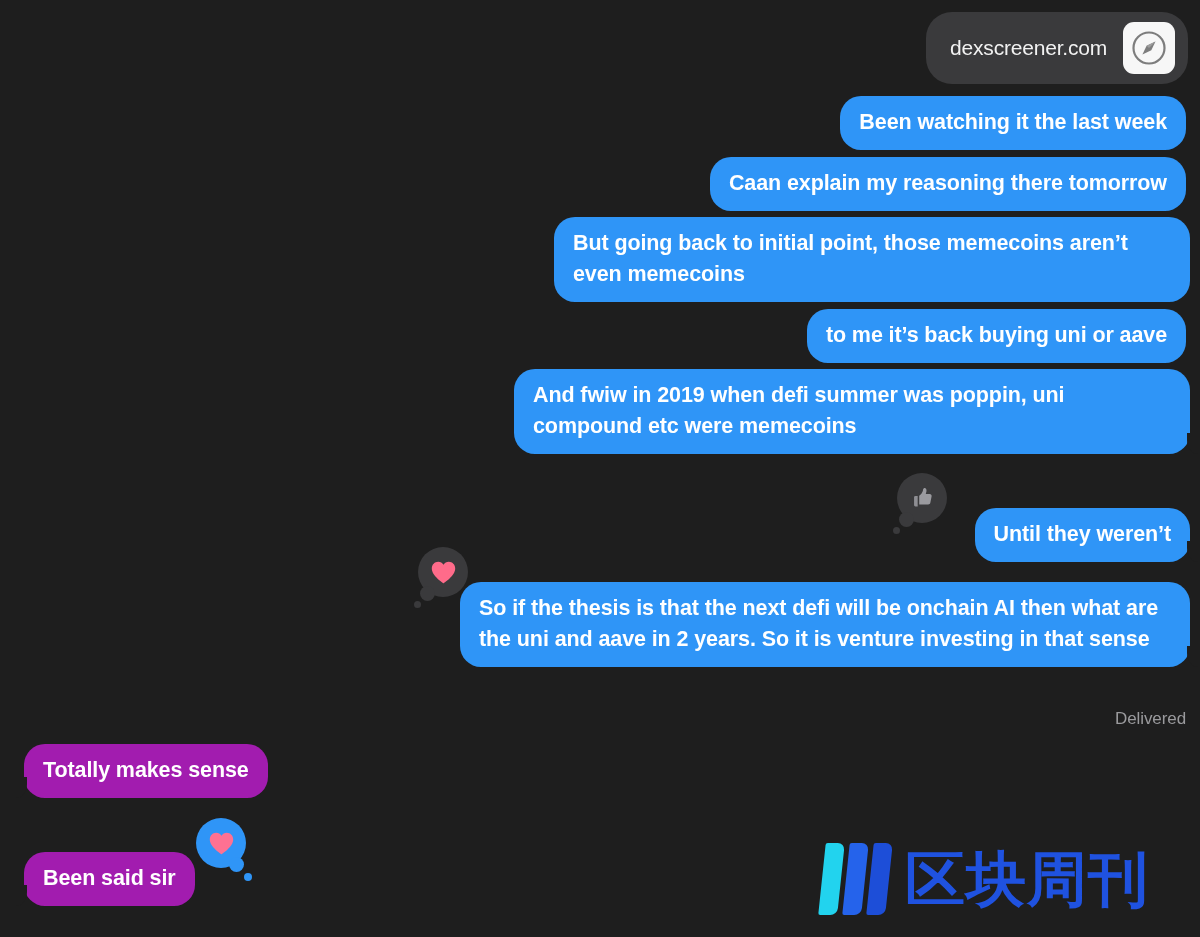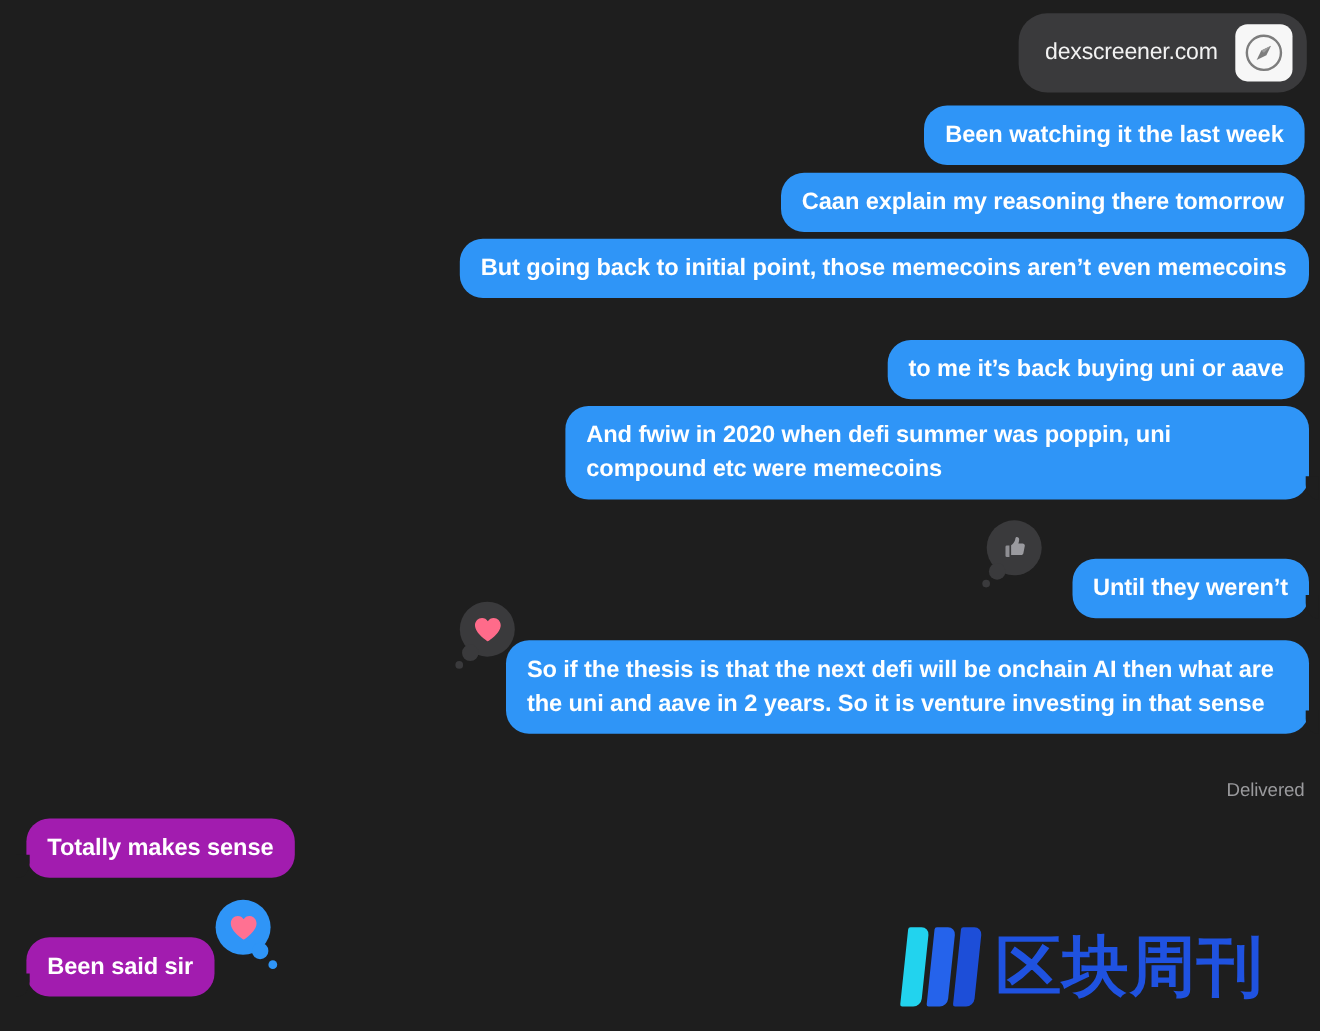--- a/index.html
+++ b/index.html
@@ -192,34 +192,34 @@
     </div>
   </div>
 
   <div class="row sent" style="top:157px; right:14px;">
     <div class="bubble sent" style="max-width:560px;">
       <span class="bubble-text">Caan explain my reasoning there tomorrow</span>
     </div>
   </div>
 
   <div class="row sent" style="top:217px; right:10px;">
-    <div class="bubble sent" style="width:772px;">
+    <div class="bubble sent" style="width:636px;">
       <span class="bubble-text">But going back to initial point, those memecoins aren’t even memecoins</span>
     </div>
   </div>
 
   <div class="row sent" style="top:309px; right:14px;">
     <div class="bubble sent" style="max-width:440px;">
       <span class="bubble-text">to me it’s back buying uni or aave</span>
     </div>
   </div>
 
   <div class="row sent" style="top:369px; right:10px;">
     <div class="bubble sent tail" style="width:676px;">
-      <span class="bubble-text">And fwiw in 2020 when defi summer was poppin, uni compound etc were memecoins</span>
+      <span class="bubble-text">And fwiw in 2019 when defi summer was poppin, uni compound etc were memecoins</span>
     </div>
   </div>
 
   <div class="row sent" style="top:508px; right:10px;">
     <div class="bubble sent tail" style="max-width:290px;">
       <span class="bubble-text">Until they weren’t</span>
     </div>
   </div>
   <div class="reaction gray" style="left:897px; top:473px;">
     <span class="dot-big"></span>

